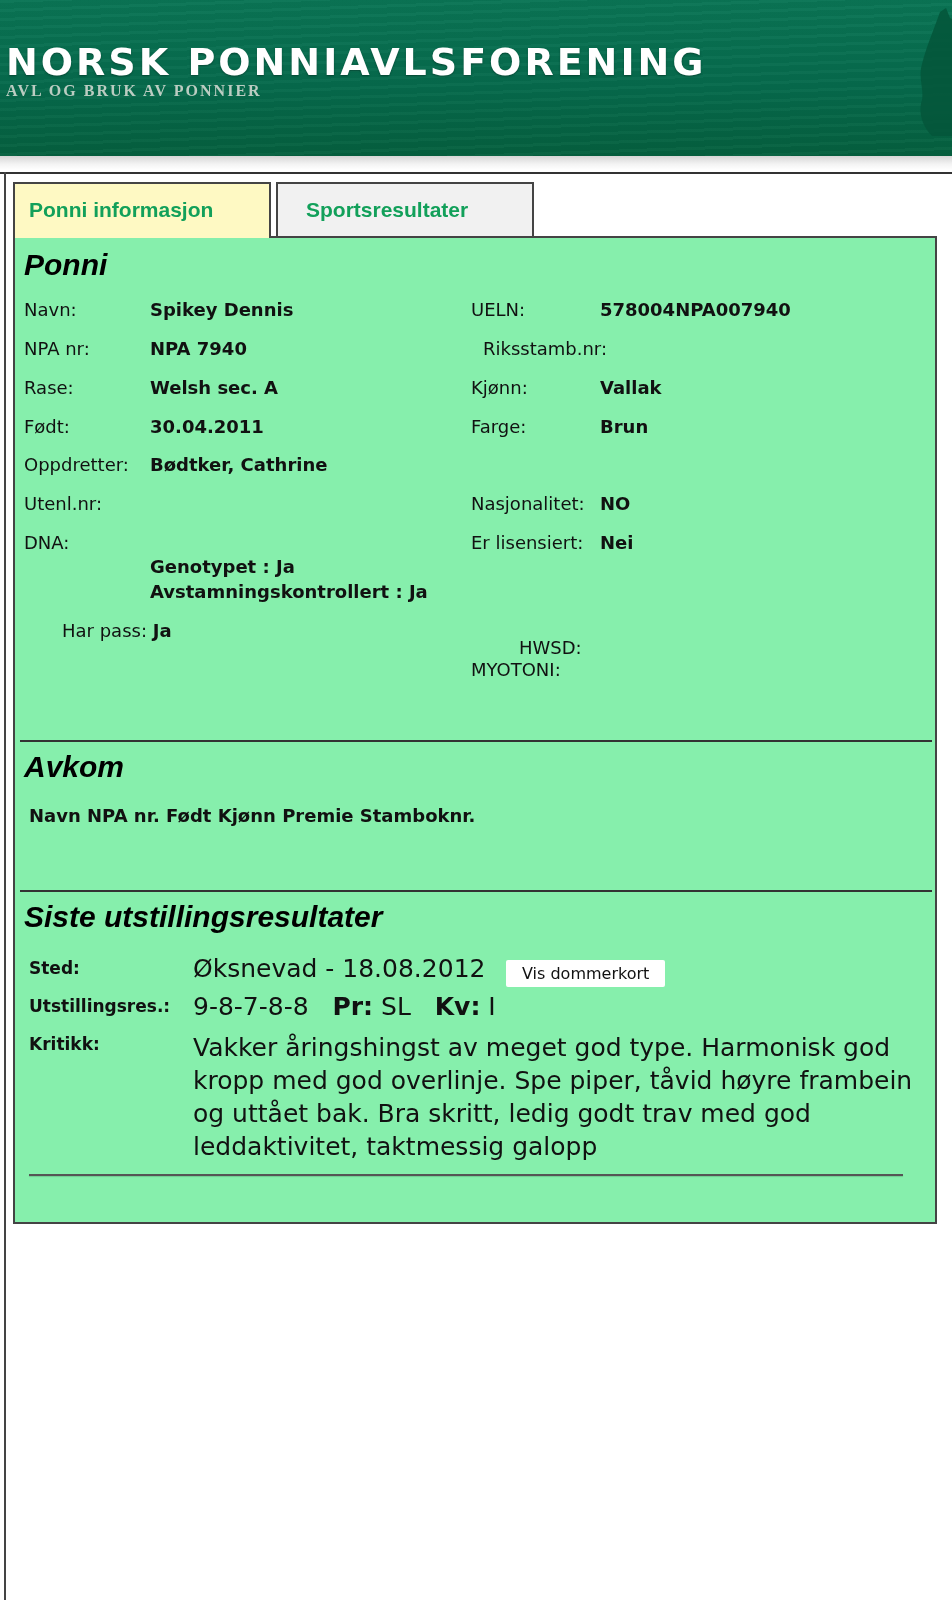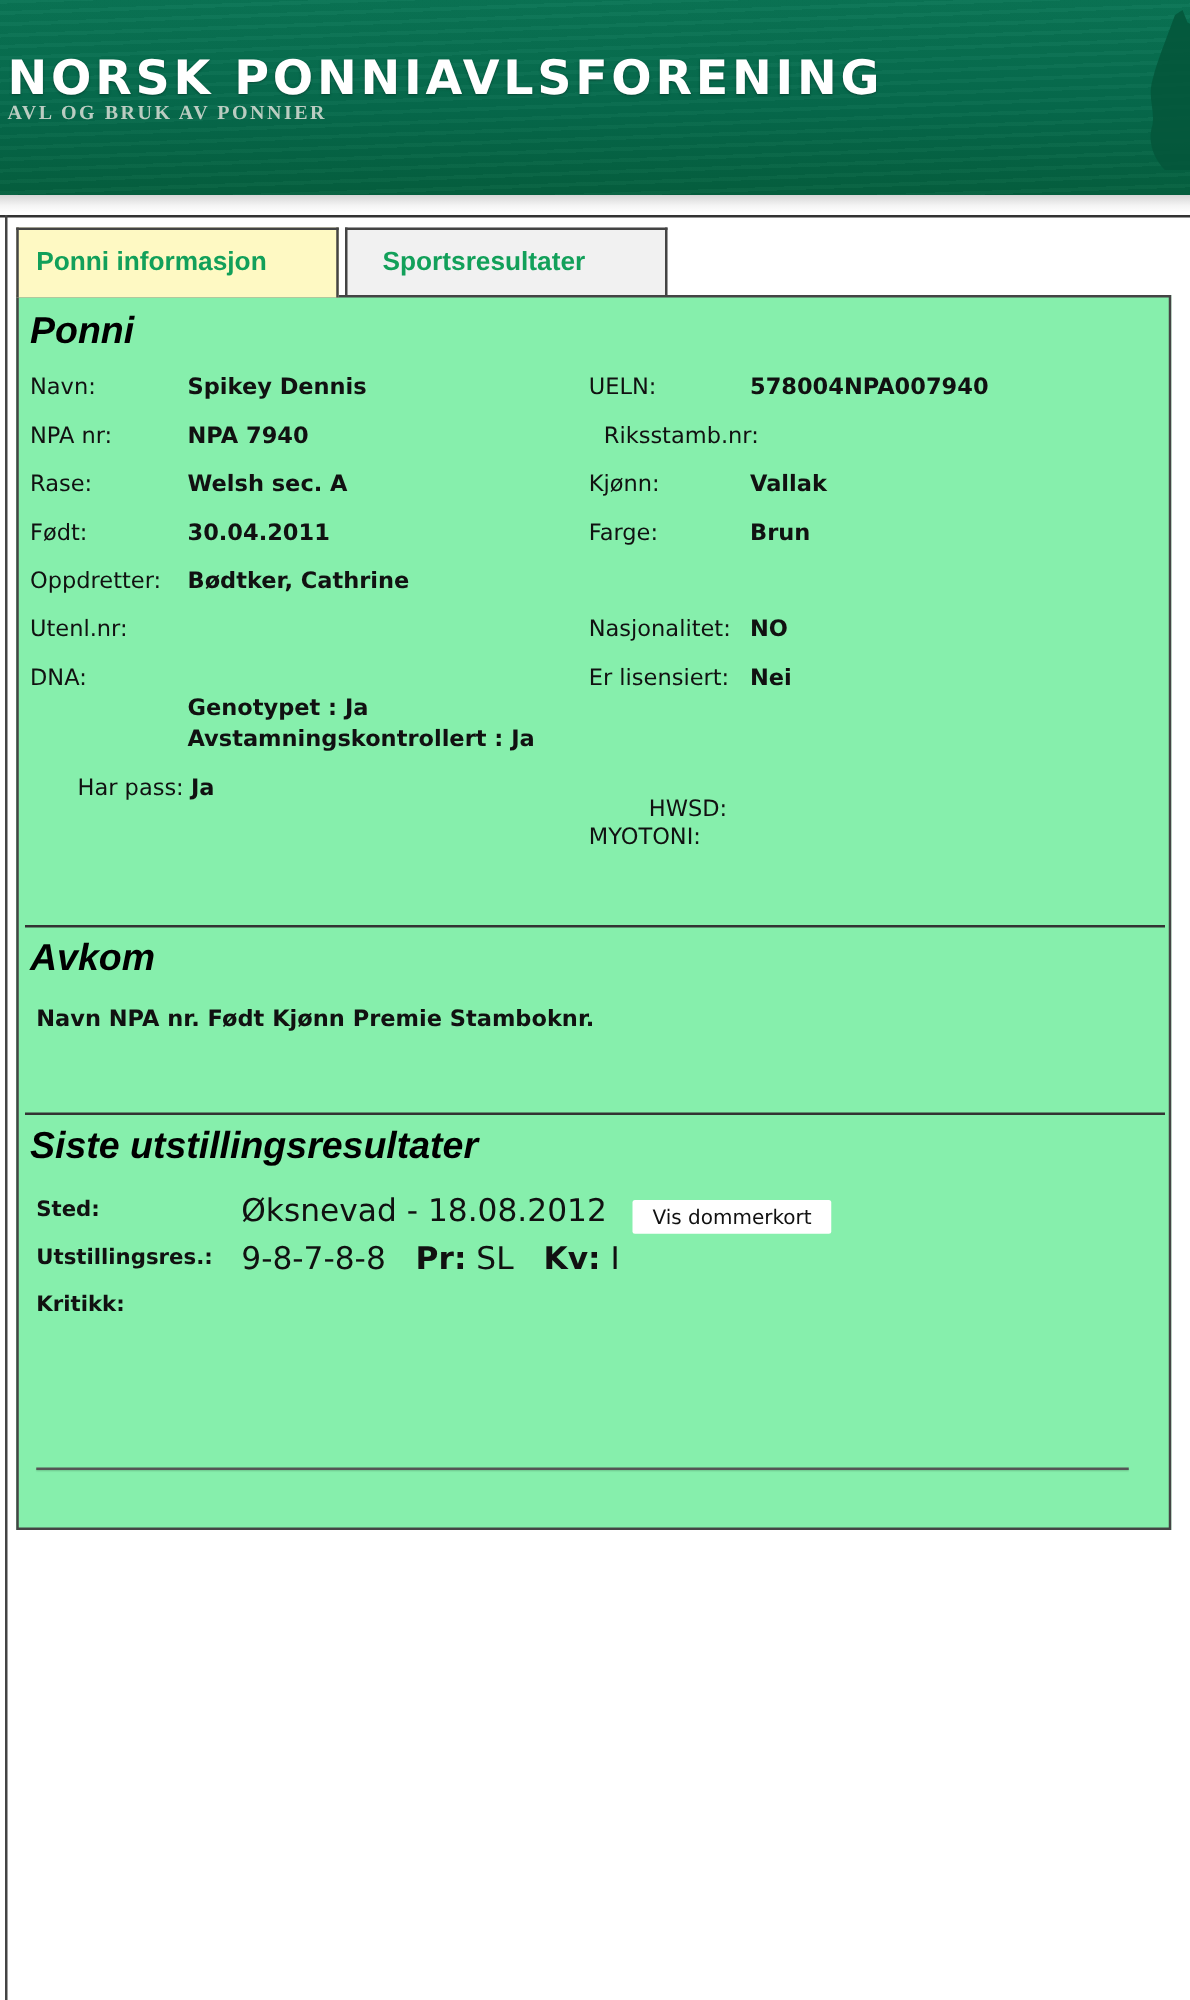--- a/index.html
+++ b/index.html
@@ -185,15 +185,16 @@
   <div class="res-lbl" style="left:14px; top:758px;">Utstillingsres.:</div>
   <div class="res-val" style="left:178px; top:754px;">
     <span>9-8-7-8-8</span>&nbsp;&nbsp;
     <b>Pr:</b>
     <span>SL</span>&nbsp;&nbsp;
     <b>Kv:</b>
     <span>I</span>
   </div>
 
   <div class="res-lbl" style="left:14px; top:796px;">Kritikk:</div>
+  <div class="kritikk" style="left:178px; top:793px;">Vakker åringshingst av meget god type. Harmonisk god kropp med god overlinje. Spe piper, tåvid høyre frambein og uttået bak. Bra skritt, ledig godt trav med god leddaktivitet, taktmessig galopp</div>
 
   <div class="rule soft" style="left:14px; top:936px; width:874px;"></div>
 </div>
 
 </body></html>

